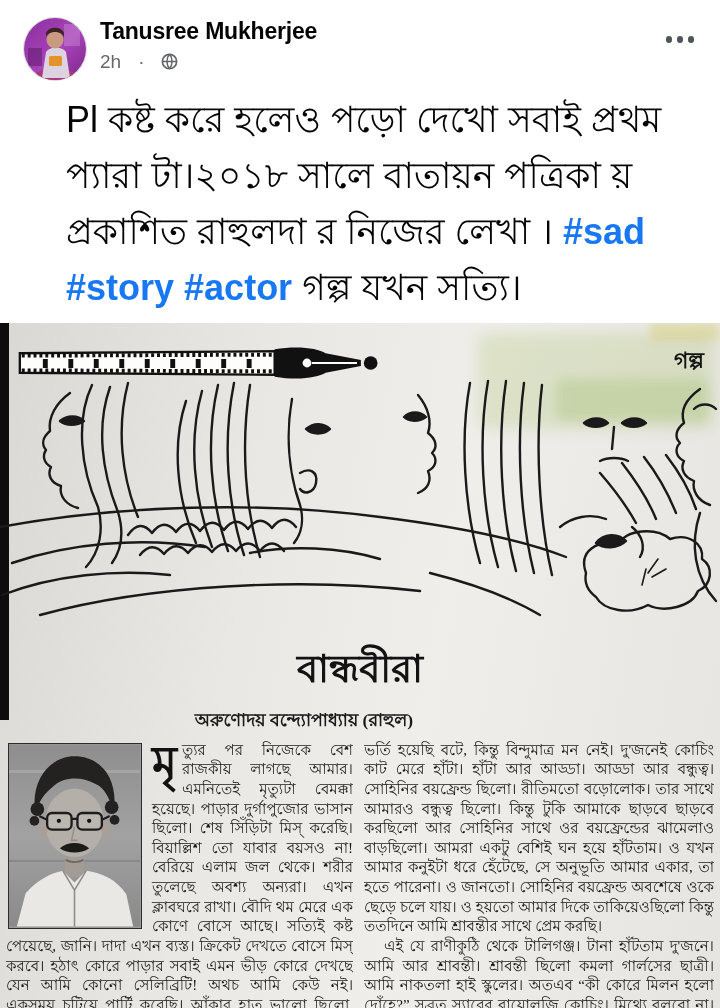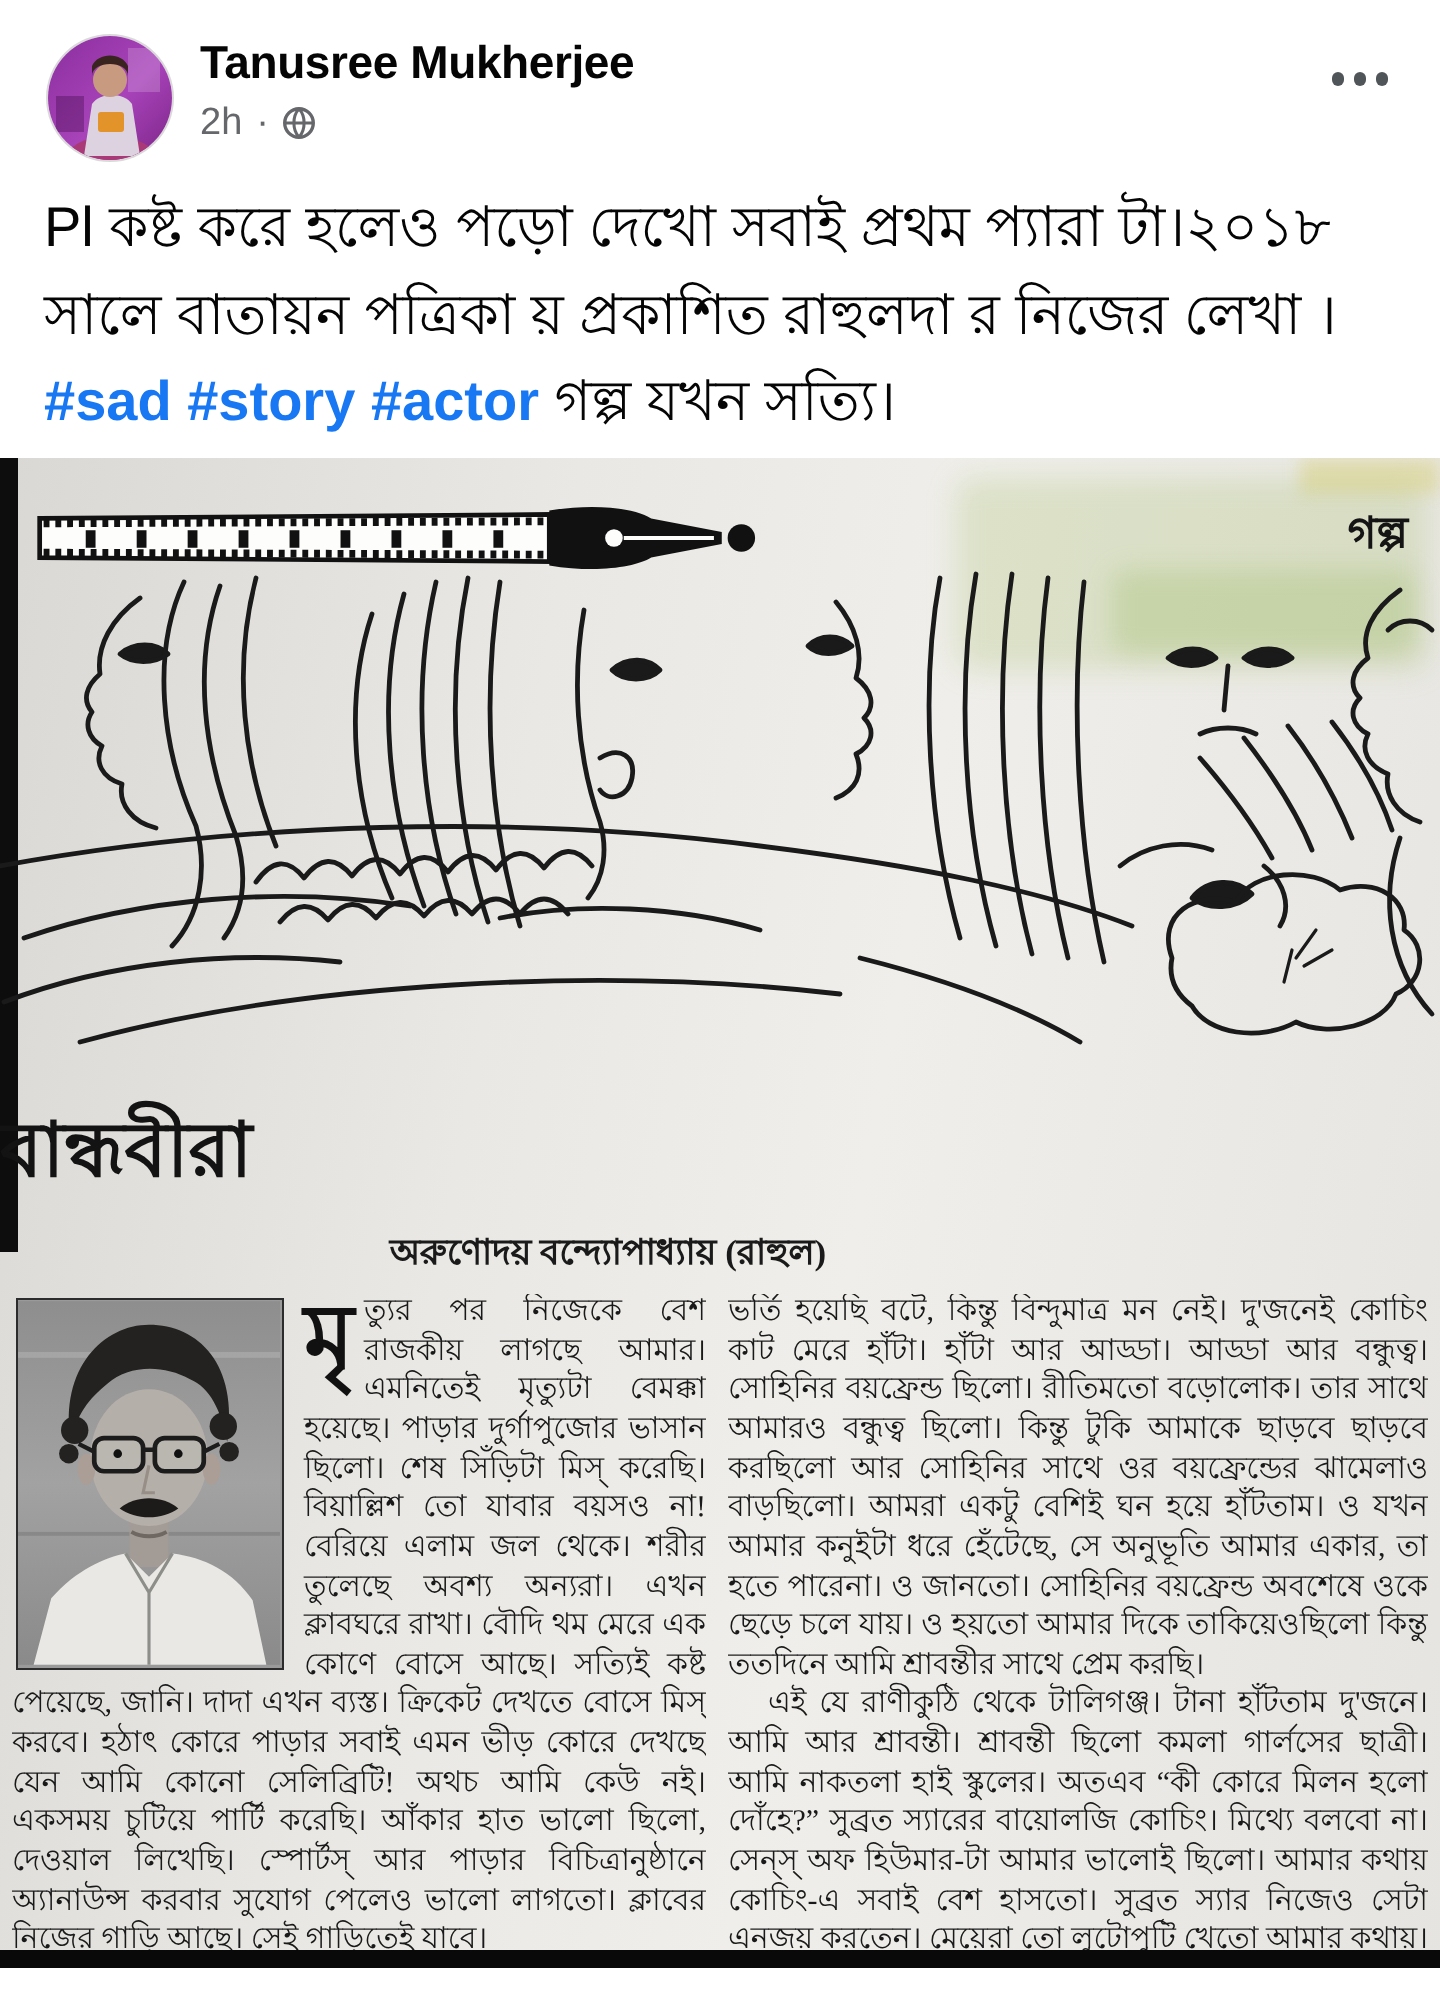--- a/index.html
+++ b/index.html
@@ -7,45 +7,45 @@
     width:720px;height:1008px;background:#ffffff;overflow:hidden;
     font-family:"Liberation Sans", sans-serif;color:#050505;
   }
   
   .header{display:flex;align-items:flex-start;padding:18px 20px 0 24px;}
   .avatar{width:62px;height:62px;border-radius:50%;overflow:hidden;flex:none;
           box-shadow:0 0 0 1px rgba(0,0,0,.15);cursor:pointer;}
   .avatar svg{display:block;}
   .header-text{margin-left:14px;flex:1;min-width:0;}
   .name{font-size:23px;font-weight:700;color:#050505;letter-spacing:-.2px;line-height:1.2;cursor:pointer;}
-  .meta{margin-top:5px;font-size:19px;color:#65676b;display:flex;align-items:center;gap:7px;}
+  .meta{margin-top:5px;font-size:19px;color:#65676b;display:flex;align-items:center;gap:17px;}
   .globe{width:17px;height:17px;display:inline-block;}
   .more{margin-top:8px;padding:10px 6px;display:flex;gap:4.5px;cursor:pointer;}
   .more .dot{width:6.5px;height:6.5px;border-radius:50%;background:#50555a;}
   
-  .post-text{padding:12px 22px 2px 22px;font-size:28px;line-height:1.56;color:#050505;}
+  .post-text{padding:12px 22px 2px 22px;font-size:36px;line-height:1.56;color:#050505;margin-left:44px;}
   .hashtag{color:#1877f2;font-weight:700;cursor:pointer;}
   
   .scan{position:relative;width:720px;height:768px;margin-top:4px;cursor:pointer;
         background:linear-gradient(100deg,#d9d8d4 0%,#e9e8e4 34%,#efeeea 58%,#e5e4e0 100%);
         overflow:hidden;}
   .left-bar{position:absolute;left:0;top:0;width:9px;height:397px;background:#0d0d0d;}
   .bottom-bar{position:absolute;left:0;top:746px;width:720px;height:9px;background:#090909;}
   .bottom-white{position:absolute;left:0;top:755px;width:720px;height:13px;background:#ffffff;}
   .bleed1{position:absolute;left:478px;top:10px;width:236px;height:96px;
           background:rgba(168,190,104,.26);filter:blur(7px);border-radius:10px;}
   .bleed2{position:absolute;left:556px;top:56px;width:152px;height:42px;
           background:rgba(150,182,92,.28);filter:blur(6px);border-radius:8px;}
   .bleed3{position:absolute;right:0;top:0;width:70px;height:18px;
           background:rgba(214,202,96,.38);filter:blur(4px);}
   .film-pen{position:absolute;left:12px;top:20px;}
   .story-label{position:absolute;right:16px;top:20px;font-size:22px;font-weight:700;color:#141414;
                font-family:"Liberation Serif", serif;}
   .illustration{position:absolute;left:0;top:54px;width:720px;height:264px;}
-  .art-title{position:absolute;left:0;top:316px;width:720px;text-align:left;
+  .art-title{position:absolute;left:0;top:316px;width:720px;text-align:center;
              font-size:38px;font-weight:700;color:#131313;font-family:"Liberation Serif", serif;}
   .art-byline{position:absolute;left:0;top:384px;width:608px;text-align:center;
               font-size:17.5px;font-weight:700;color:#1a1a1a;font-family:"Liberation Serif", serif;}
   .col{position:absolute;top:418px;height:328px;overflow:hidden;}
   .col-left{left:6px;width:347px;}
   .col-right{left:364px;width:350px;}
   .body-text{font-size:15px;line-height:1.31;text-align:justify;color:#191919;
              font-weight:500;font-family:"Liberation Serif", serif;}
   .body-text p{margin:0;}
   .p-indent{text-indent:20px;}

